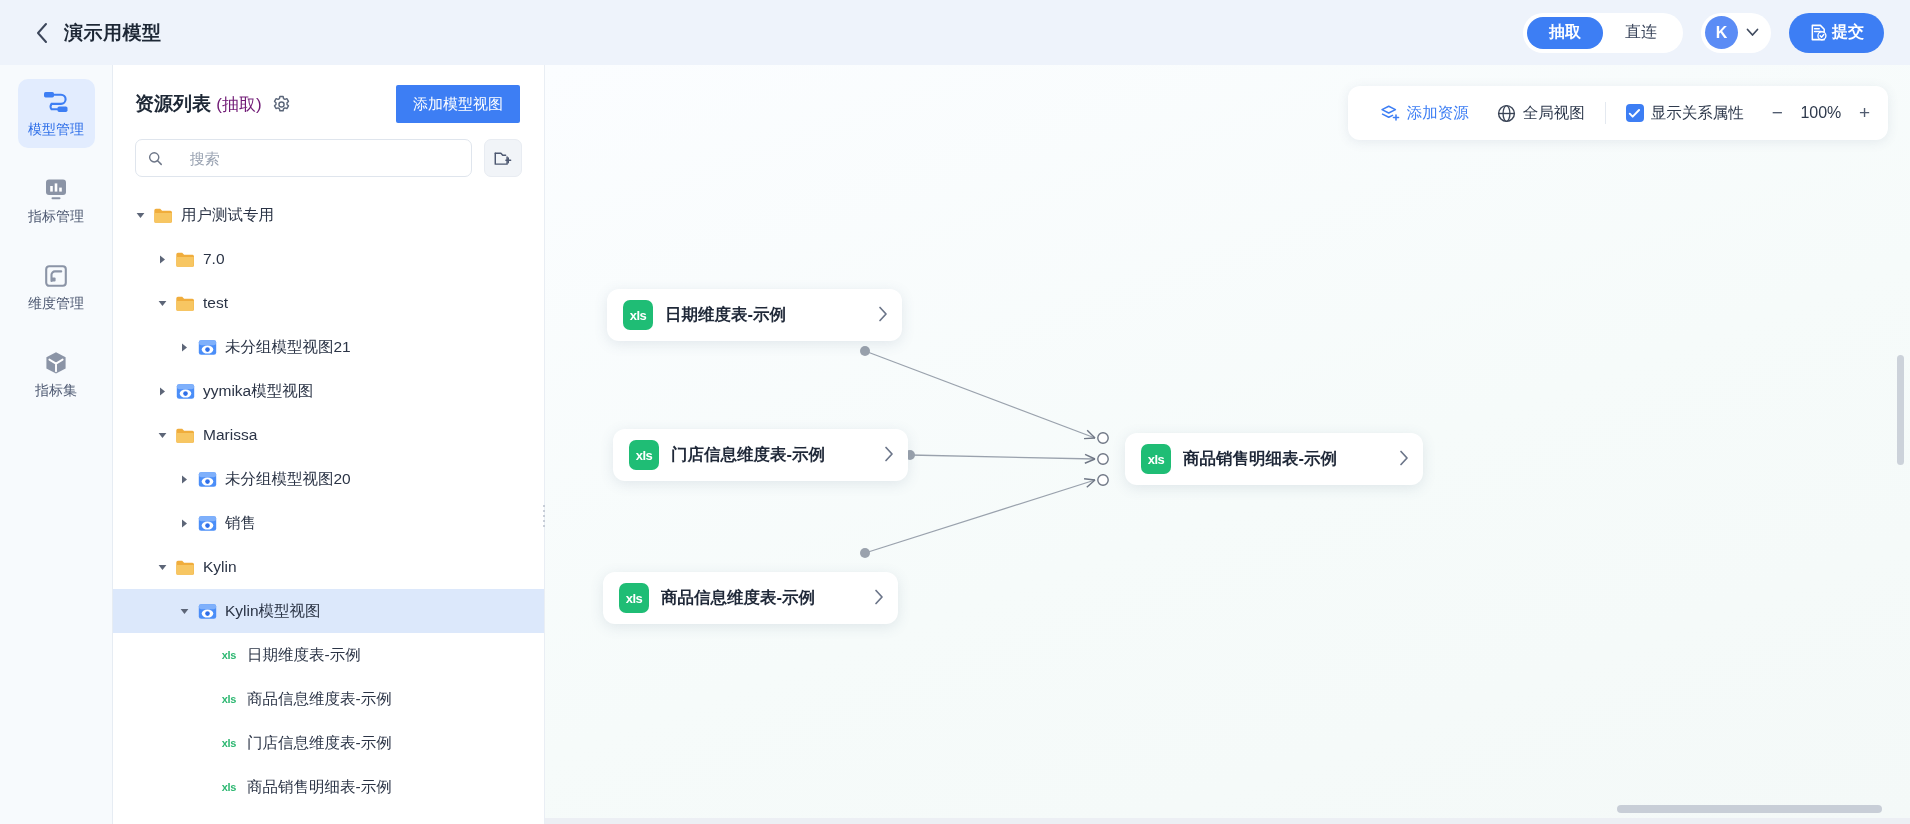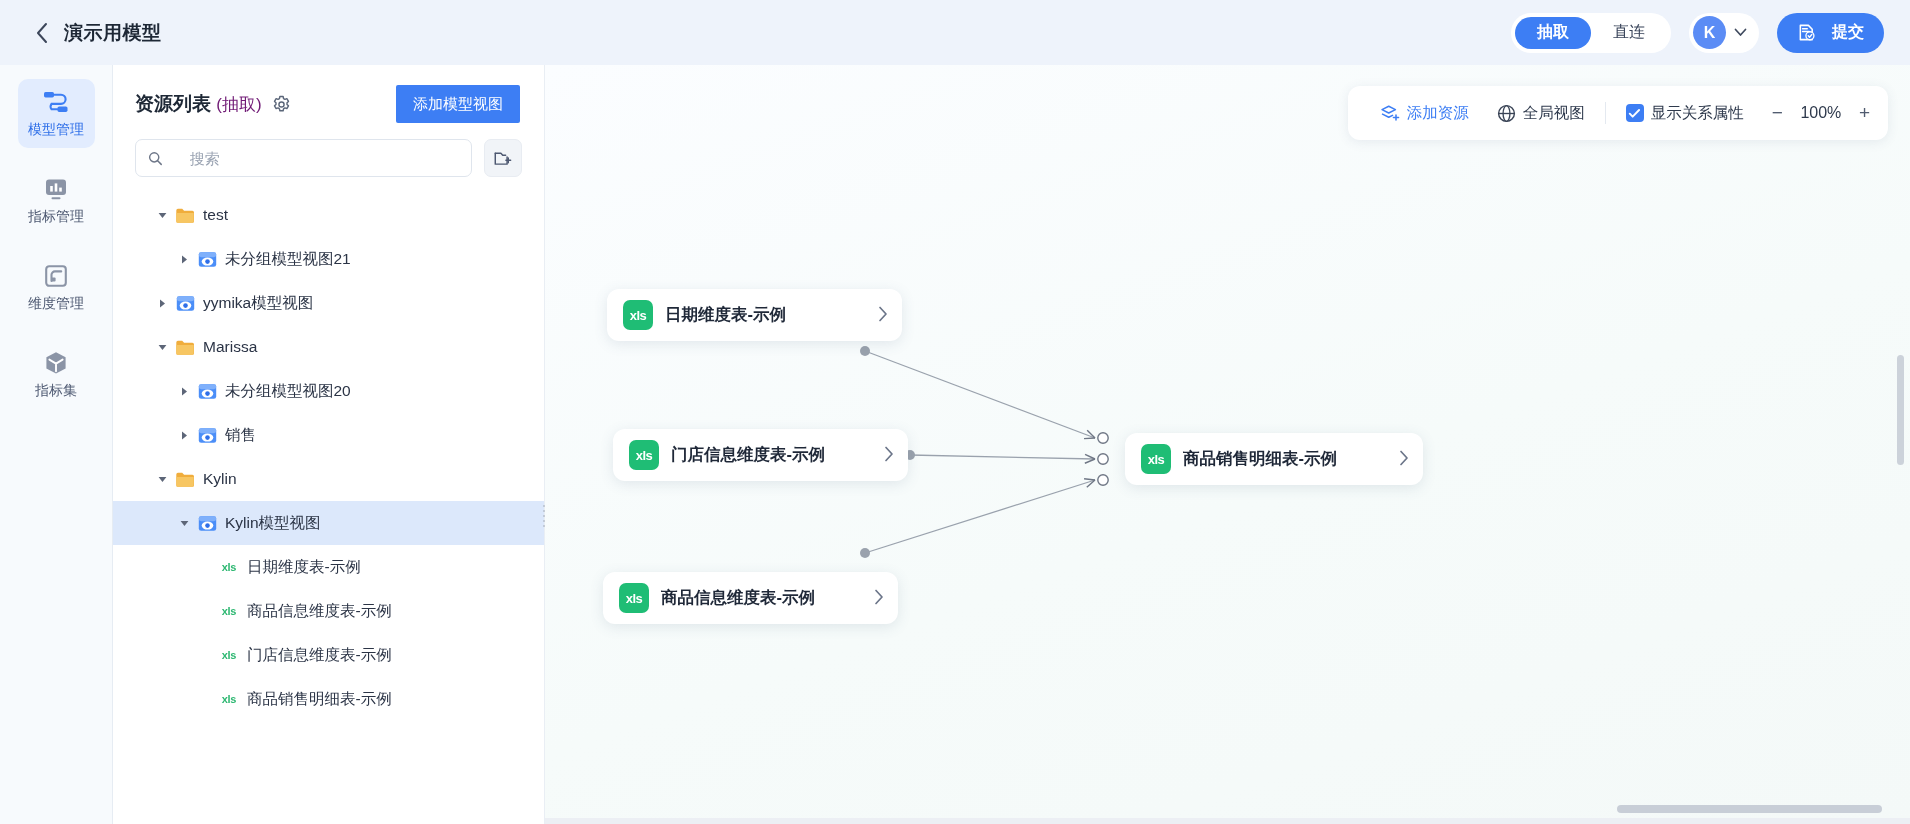--- a/index.html
+++ b/index.html
@@ -46,21 +46,21 @@
     background: #fff; border-radius: 22px; height: 40px; padding: 0 12px 0 4px;
     cursor: pointer;
   }
   .avatar {
     width: 33px; height: 33px; border-radius: 50%;
     background: #5b8cf5; color: #fff; font-size: 16px; font-weight: bold;
     display: flex; align-items: center; justify-content: center;
   }
 
   .submit-btn {
-    display: flex; align-items: center; gap: 16px;
+    display: flex; align-items: center; gap: 4px;
     height: 40px; padding: 0 20px; border-radius: 20px;
     background: #3d7ef4; color: #fff; font-size: 16px; font-weight: bold;
     cursor: pointer; border: none;
     font-family: inherit;
   }
 
   
   .rail {
     position: absolute; left: 0; top: 65px; width: 113px; height: 759px;
     background: #f7fafd;
@@ -312,20 +312,48 @@
     <div class="newfolder-btn">
       <svg width="20" height="19" viewBox="0 0 22 20">
         <path d="M2.5 4.2 h6.2 l2 2.2 h3.2" fill="none" stroke="#4d5871" stroke-width="1.6" stroke-linejoin="round" stroke-linecap="round"></path>
         <path d="M2.5 4.2 v12 h13 v-8" fill="none" stroke="#4d5871" stroke-width="1.6" stroke-linejoin="round" stroke-linecap="round"></path>
         <path d="M16.8 9.4 v5.2 M14.2 12 h5.2" stroke="#4d5871" stroke-width="1.6" stroke-linecap="round"></path>
       </svg>
     </div>
   </div>
 
   <div class="tree" id="tree">
+      <div class="tree-row" style="padding-left: 18px;">
+        <span class="caret">
+          <svg width="9" height="7" viewBox="0 0 9 7">
+            <path d="M0.6 1 L4.5 6 L8.4 1 Z" fill="#5d6678"></path>
+          </svg>
+        </span>
+        <span class="tree-ico">
+          <svg width="20" height="17" viewBox="0 0 20 17">
+            <path d="M1.3 3.4 a1.6 1.6 0 0 1 1.6-1.6 h4.3 l1.9 2 h8.3 a1.6 1.6 0 0 1 1.6 1.6 v8.8 a1.6 1.6 0 0 1 -1.6 1.6 H2.9 a1.6 1.6 0 0 1 -1.6-1.6 Z" fill="#f0ad3c"></path>
+            <path d="M1.3 6.1 h17.4 v8.1 a1.6 1.6 0 0 1 -1.6 1.6 H2.9 a1.6 1.6 0 0 1 -1.6-1.6 Z" fill="#f7c662"></path>
+          </svg>
+        </span>
+        <span class="tree-label">用户测试专用</span>
+      </div>
+      <div class="tree-row" style="padding-left: 40px;">
+        <span class="caret">
+          <svg width="7" height="9" viewBox="0 0 7 9">
+            <path d="M1 0.6 L6 4.5 L1 8.4 Z" fill="#5d6678"></path>
+          </svg>
+        </span>
+        <span class="tree-ico">
+          <svg width="20" height="17" viewBox="0 0 20 17">
+            <path d="M1.3 3.4 a1.6 1.6 0 0 1 1.6-1.6 h4.3 l1.9 2 h8.3 a1.6 1.6 0 0 1 1.6 1.6 v8.8 a1.6 1.6 0 0 1 -1.6 1.6 H2.9 a1.6 1.6 0 0 1 -1.6-1.6 Z" fill="#f0ad3c"></path>
+            <path d="M1.3 6.1 h17.4 v8.1 a1.6 1.6 0 0 1 -1.6 1.6 H2.9 a1.6 1.6 0 0 1 -1.6-1.6 Z" fill="#f7c662"></path>
+          </svg>
+        </span>
+        <span class="tree-label">7.0</span>
+      </div>
       <div class="tree-row" style="padding-left: 40px;">
         <span class="caret">
           <svg width="9" height="7" viewBox="0 0 9 7">
             <path d="M0.6 1 L4.5 6 L8.4 1 Z" fill="#5d6678"></path>
           </svg>
         </span>
         <span class="tree-ico">
           <svg width="20" height="17" viewBox="0 0 20 17">
             <path d="M1.3 3.4 a1.6 1.6 0 0 1 1.6-1.6 h4.3 l1.9 2 h8.3 a1.6 1.6 0 0 1 1.6 1.6 v8.8 a1.6 1.6 0 0 1 -1.6 1.6 H2.9 a1.6 1.6 0 0 1 -1.6-1.6 Z" fill="#f0ad3c"></path>
             <path d="M1.3 6.1 h17.4 v8.1 a1.6 1.6 0 0 1 -1.6 1.6 H2.9 a1.6 1.6 0 0 1 -1.6-1.6 Z" fill="#f7c662"></path>

